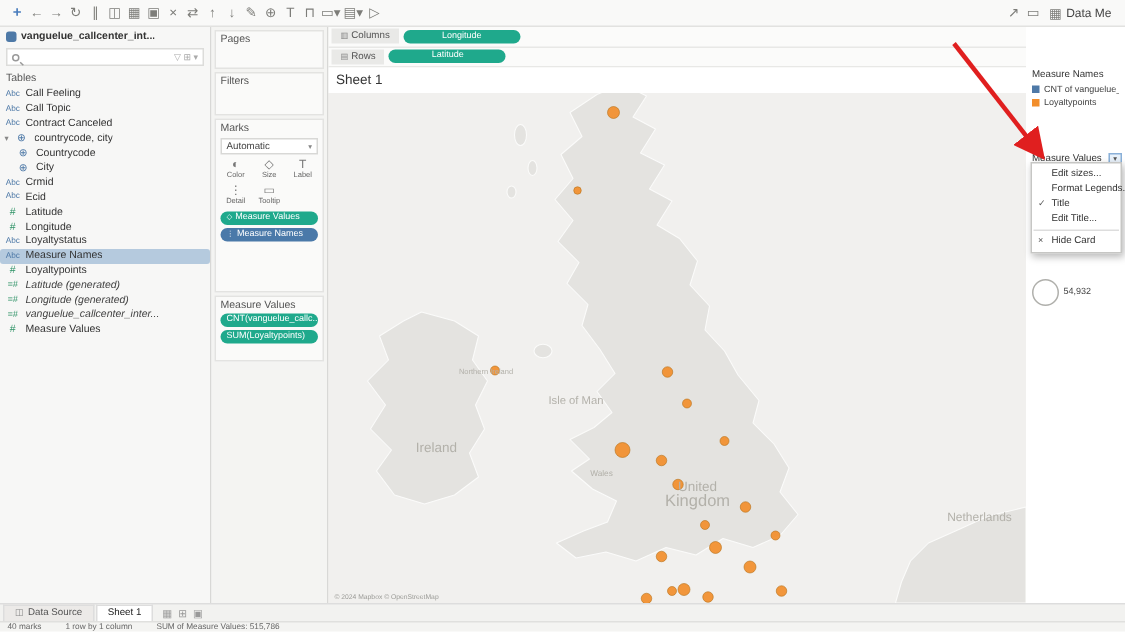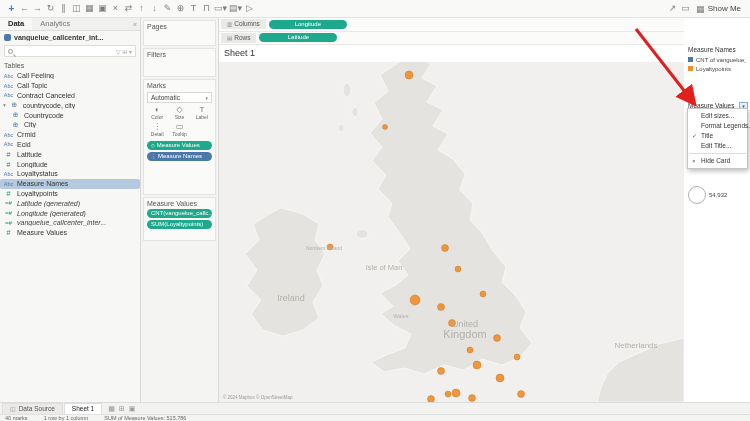--- a/index.html
+++ b/index.html
@@ -132,30 +132,25 @@
         <span class="tbi">▤▾</span>
         <span class="tbi">▷</span>
       </span>
     <span class="spacer"></span>
     <span id="tb-right" style="display:flex;align-items:center;">
         <span class="tbi">↗</span>
         <span class="tbi">▭</span>
       </span>
     <span class="showme">
       <span class="g">▦</span>
-      <span>Show Me</span>
+      <span>Data Me</span>
     </span>
   </div>
 
   <div class="datapane">
-    <div class="pane-tabs">
-      <span class="pane-tab active">Data</span>
-      <span class="pane-tab">Analytics</span>
-      <span class="pane-collapse">«</span>
-    </div>
     <div class="ds-row">
       <span class="ds-icon"></span>
       <span class="ds-name">vanguelue_callcenter_int...</span>
     </div>
     <div class="search-row">
       <span class="mag"></span>
       <input class="search-input" placeholder="" style="">
       <span class="search-icons">▽ ⊞ ▾</span>
     </div>
     <div class="tables-label">Tables</div>
@@ -353,21 +348,21 @@
           <circle cx="302" cy="332" r="3.5" class="dot"></circle>
         </g>
     </svg>
     <div id="map-labels">
         <span class="map-label" style="left: 105px; top: 186px; font-size: 5px;">Northern Ireland</span>
         <span class="map-label" style="left: 165px; top: 205px; font-size: 7.5px;">Isle of Man</span>
         <span class="map-label" style="left: 72px; top: 236px; font-size: 9px;">Ireland</span>
         <span class="map-label" style="left: 182px; top: 254px; font-size: 5.5px;">Wales</span>
         <span class="map-label" style="left: 246px; top: 262px; font-size: 9px;">United</span>
         <span class="map-label" style="left: 246px; top: 272px; font-size: 11px;">Kingdom</span>
-        <span class="map-label" style="left: 417px; top: 283px; font-size: 8px;">Netherlands</span>
+        <span class="map-label" style="left: 434px; top: 283px; font-size: 8px;">Netherlands</span>
       </div>
     <div class="attribution">© 2024 Mapbox © OpenStreetMap</div>
   </div>
 
   <div class="legends">
     <div class="mn-card">
       <div class="legend-title">Measure Names</div>
       <div id="mn-items">
           <div class="mn-item">
             <span class="swatch" style="background: rgb(78, 121, 167);"></span>

